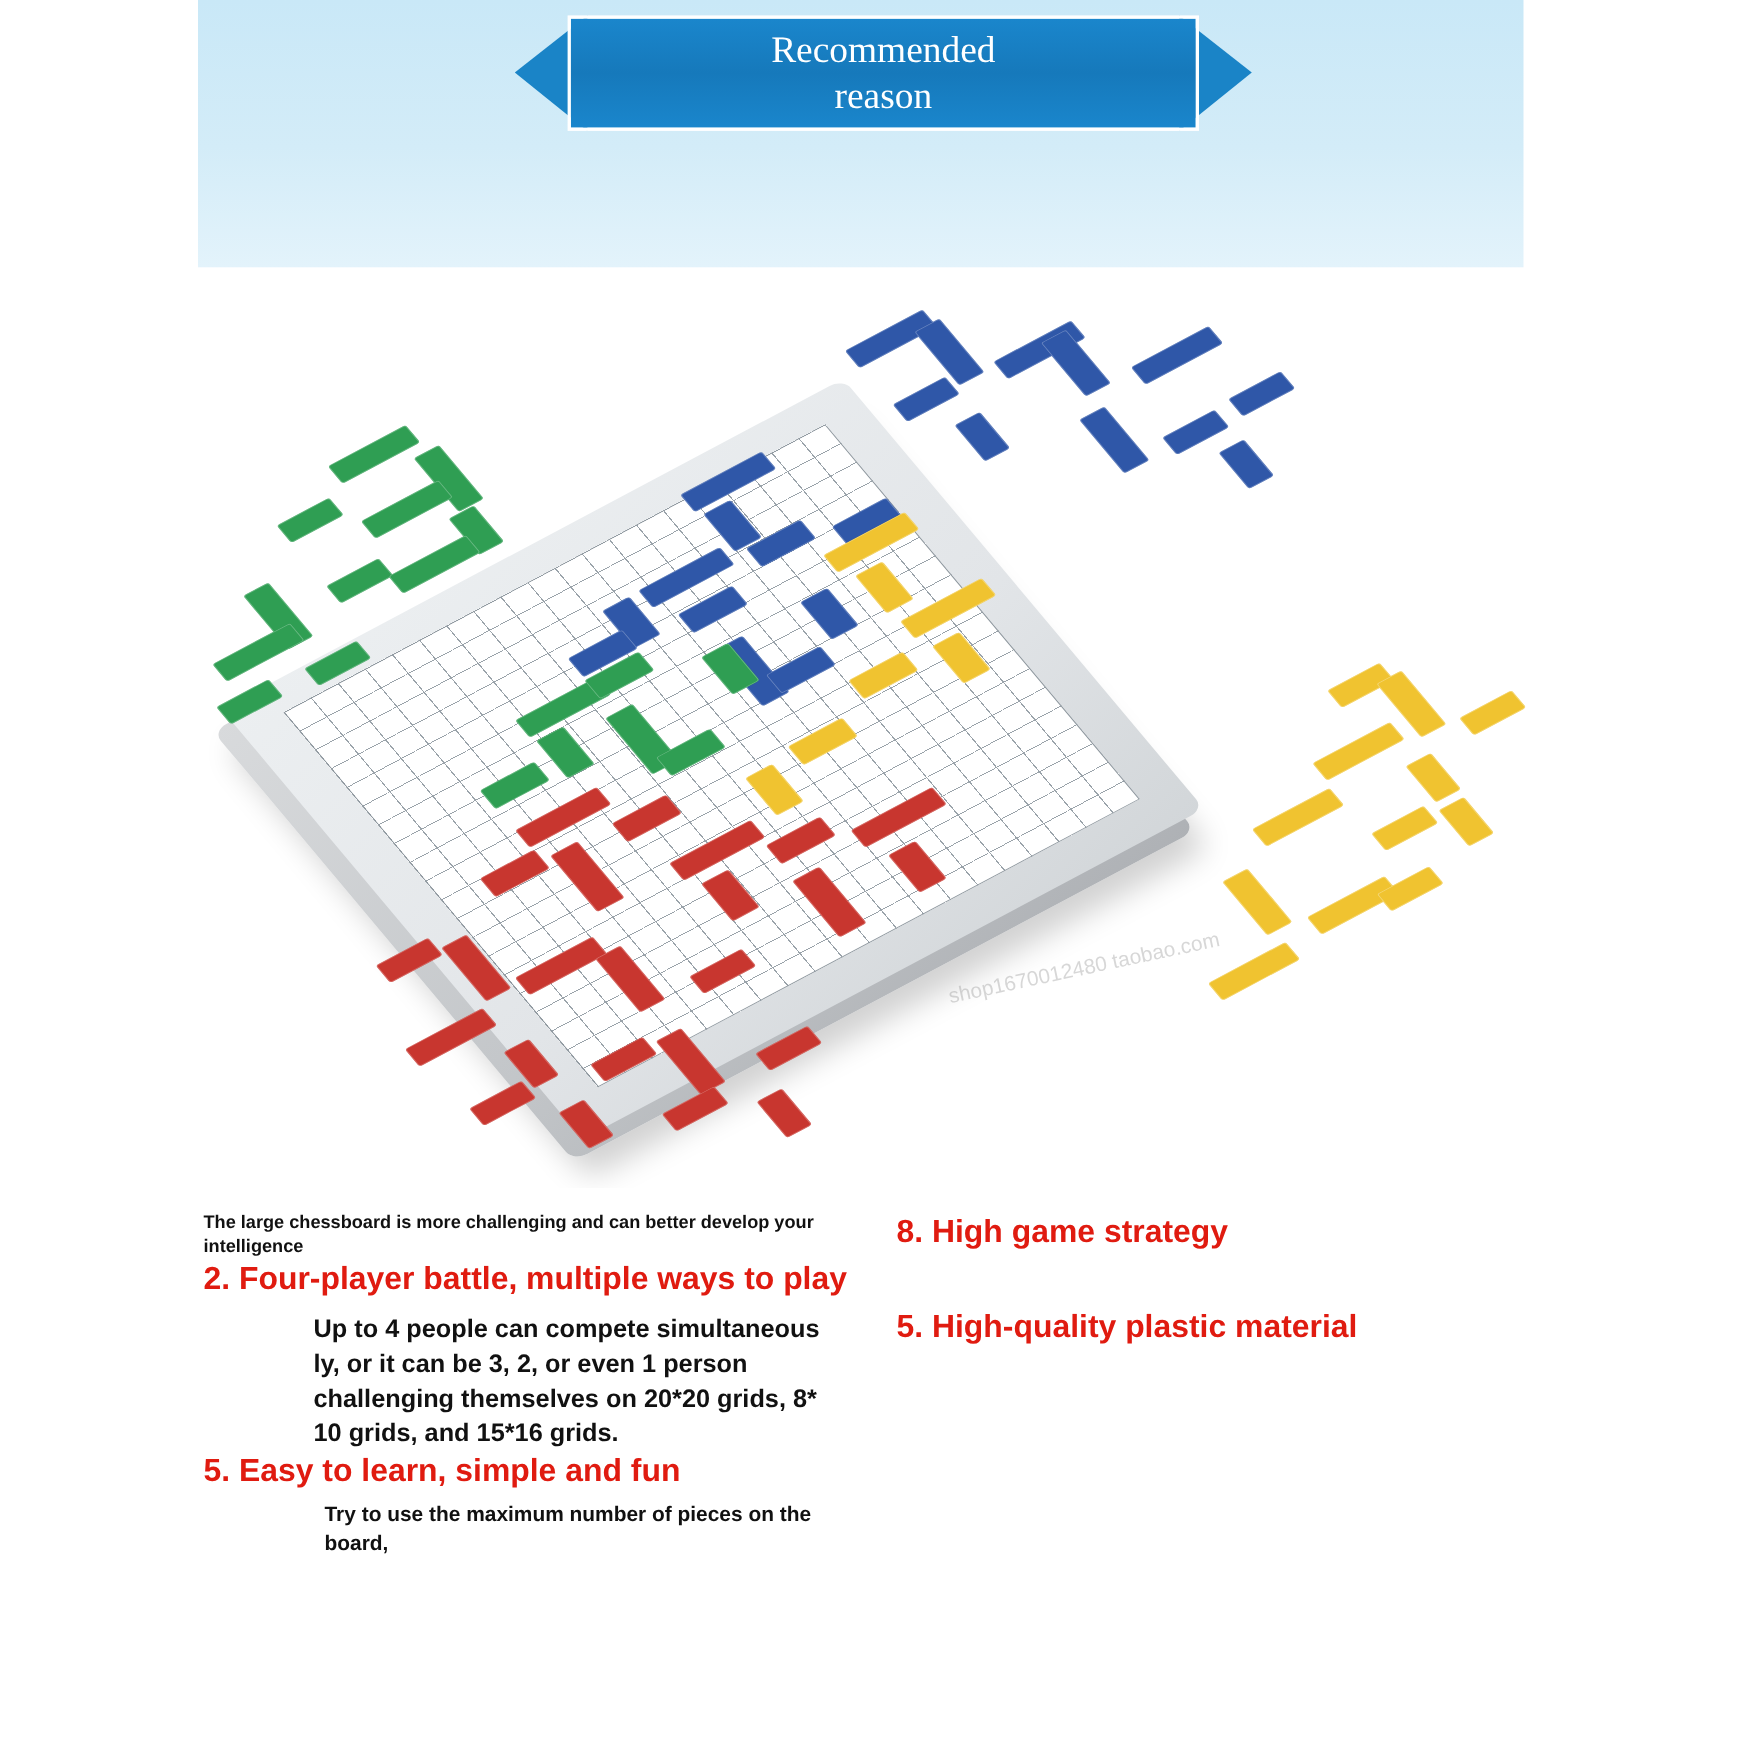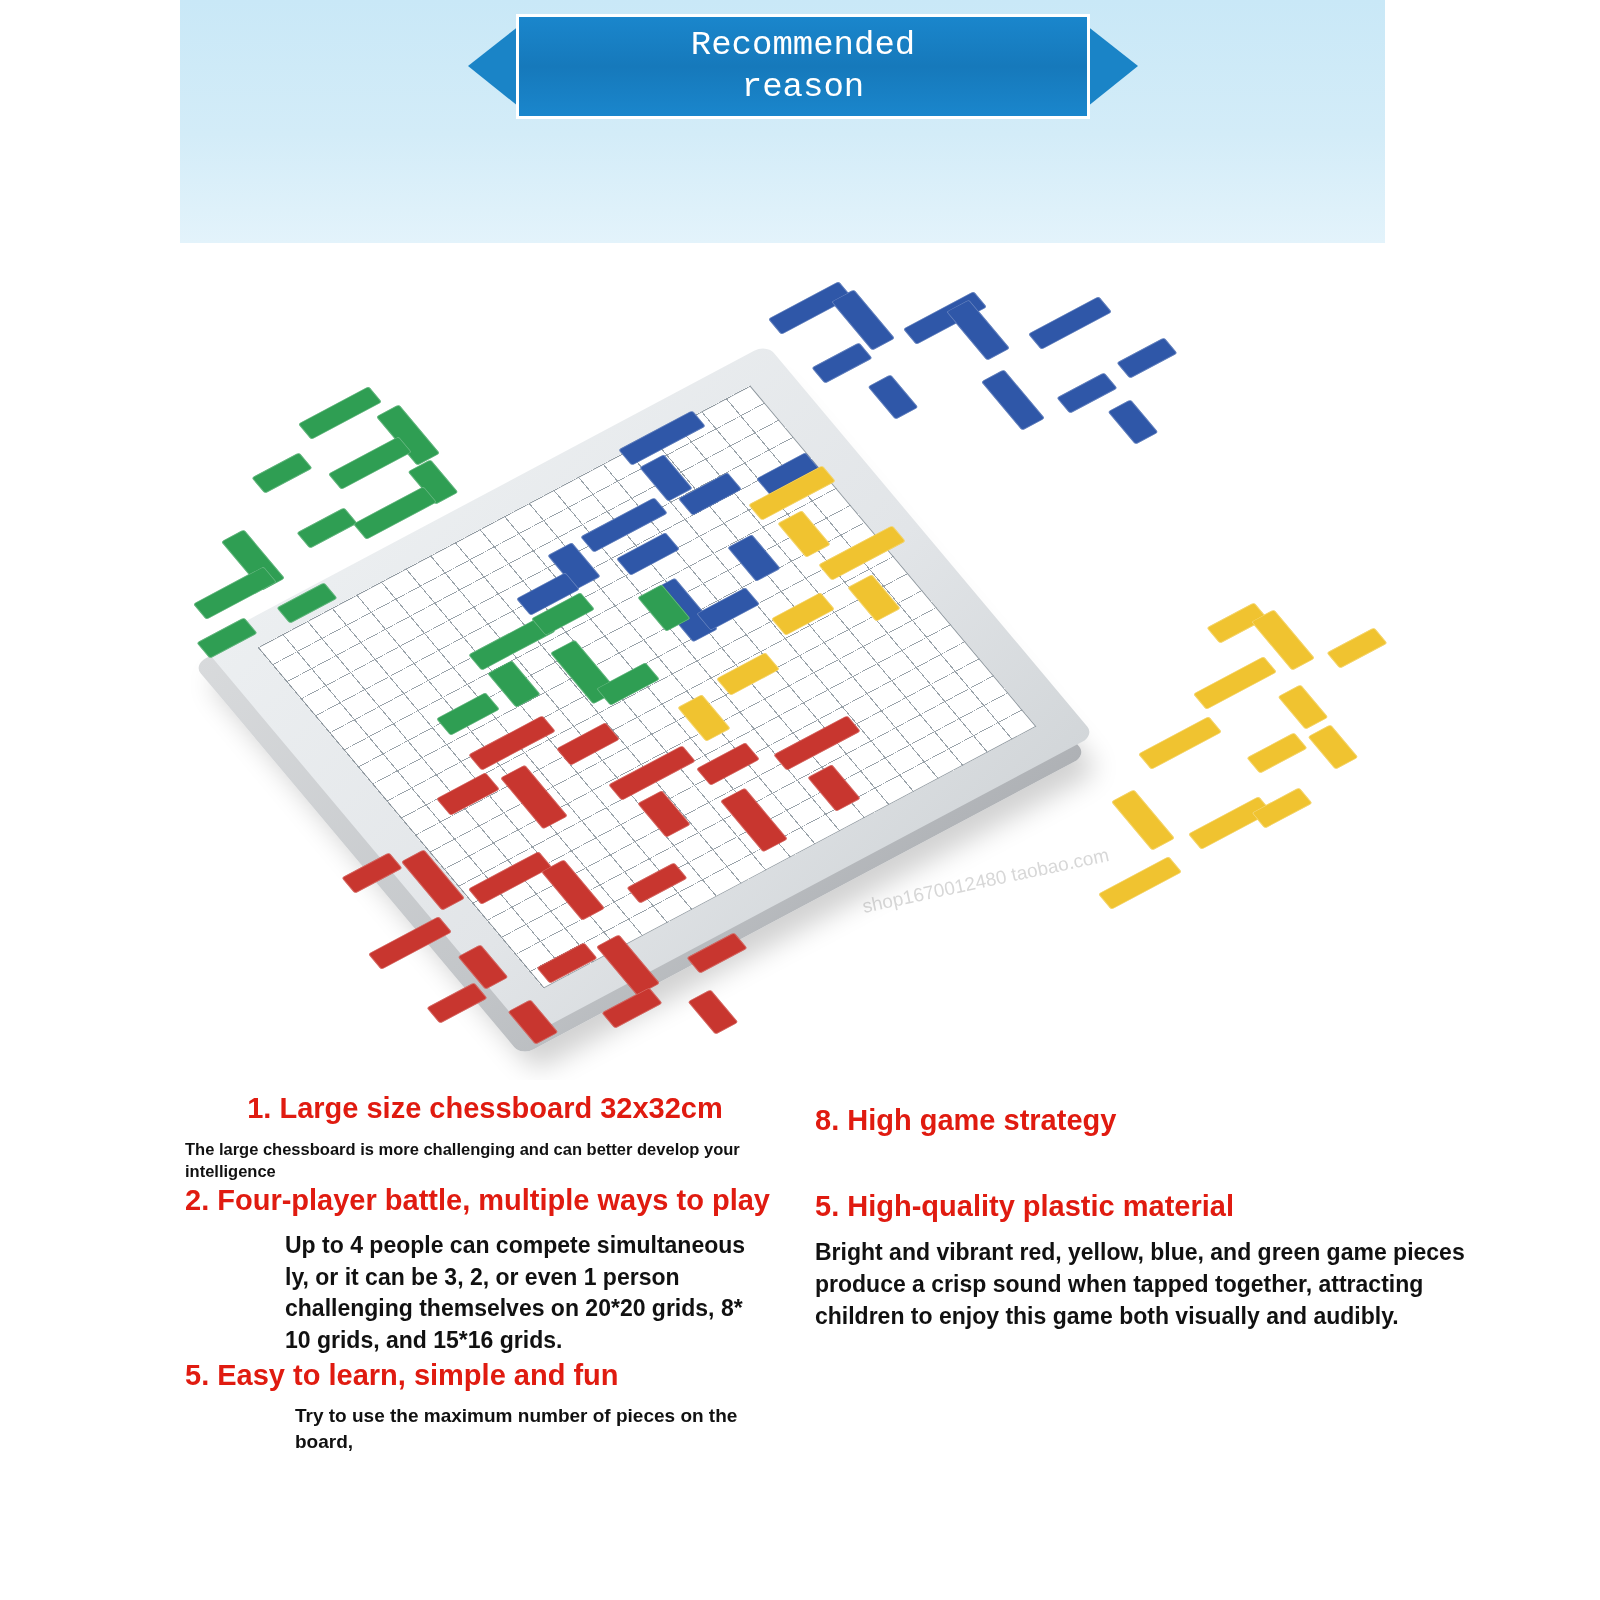--- a/index.html
+++ b/index.html
@@ -59,21 +59,21 @@
     box-sizing: border-box;
     display: flex;
     align-items: center;
     justify-content: center;
   }
   .ribbon-text {
     color: #ffffff;
     font-size: 34px;
     line-height: 1.22;
     text-align: center;
-    font-family: Liberation Mono, monospace;
+    font-family: Liberation Serif, serif;
   }
   .banner-sub {
     position: absolute;
     left: 30px;
     top: 145px;
     width: 1145px;
     text-align: center;
     color: #1558a8;
     font-size: 23.5px;
     font-weight: bold;
@@ -344,29 +344,27 @@
     <div class="pc loose red on-board" style="left:430px;top:740px;width:54px;height:26px;"></div>
     <div class="pc loose red on-board" style="left:520px;top:745px;width:26px;height:54px;"></div>
     <div class="pc loose red on-board" style="left:605px;top:745px;width:54px;height:26px;"></div>
     <div class="pc loose red on-board" style="left:700px;top:735px;width:26px;height:54px;"></div>
   </div>
 </div>
 
 <div class="features">
 
   <div class="col-left">
-    <h3 class="feat f1">1. Large size chessboard 32x32cm</h3>
     <p class="small-note">The large chessboard is more challenging and can better develop your intelligence</p>
 
     <h3 class="feat h2pos">2. Four-player battle, multiple ways to play</h3>
     <p class="body-txt indent" style="width:480px;">Up to 4 people can compete simultaneous ly, or it can be 3, 2, or even 1 person challenging themselves on 20*20 grids, 8* 10 grids, and 15*16 grids.</p>
 
     <h3 class="feat h3pos">5. Easy to learn, simple and fun</h3>
     <p class="body-txt-sm" style="margin-left:110px;">Try to use the maximum number of pieces on the board,</p>
   </div>
 
   <div class="col-right">
     <h3 class="feat">8. High game strategy</h3>
 
     <h3 class="feat" style="margin-top:48px;">5. High-quality plastic material</h3>
-    <p class="body-txt" style="width:700px;margin-top:12px;">Bright and vibrant red, yellow, blue, and green game pieces produce a crisp sound when tapped together, attracting children to enjoy this game both visually and audibly.</p>
   </div>
 </div>
 
 </body></html>

